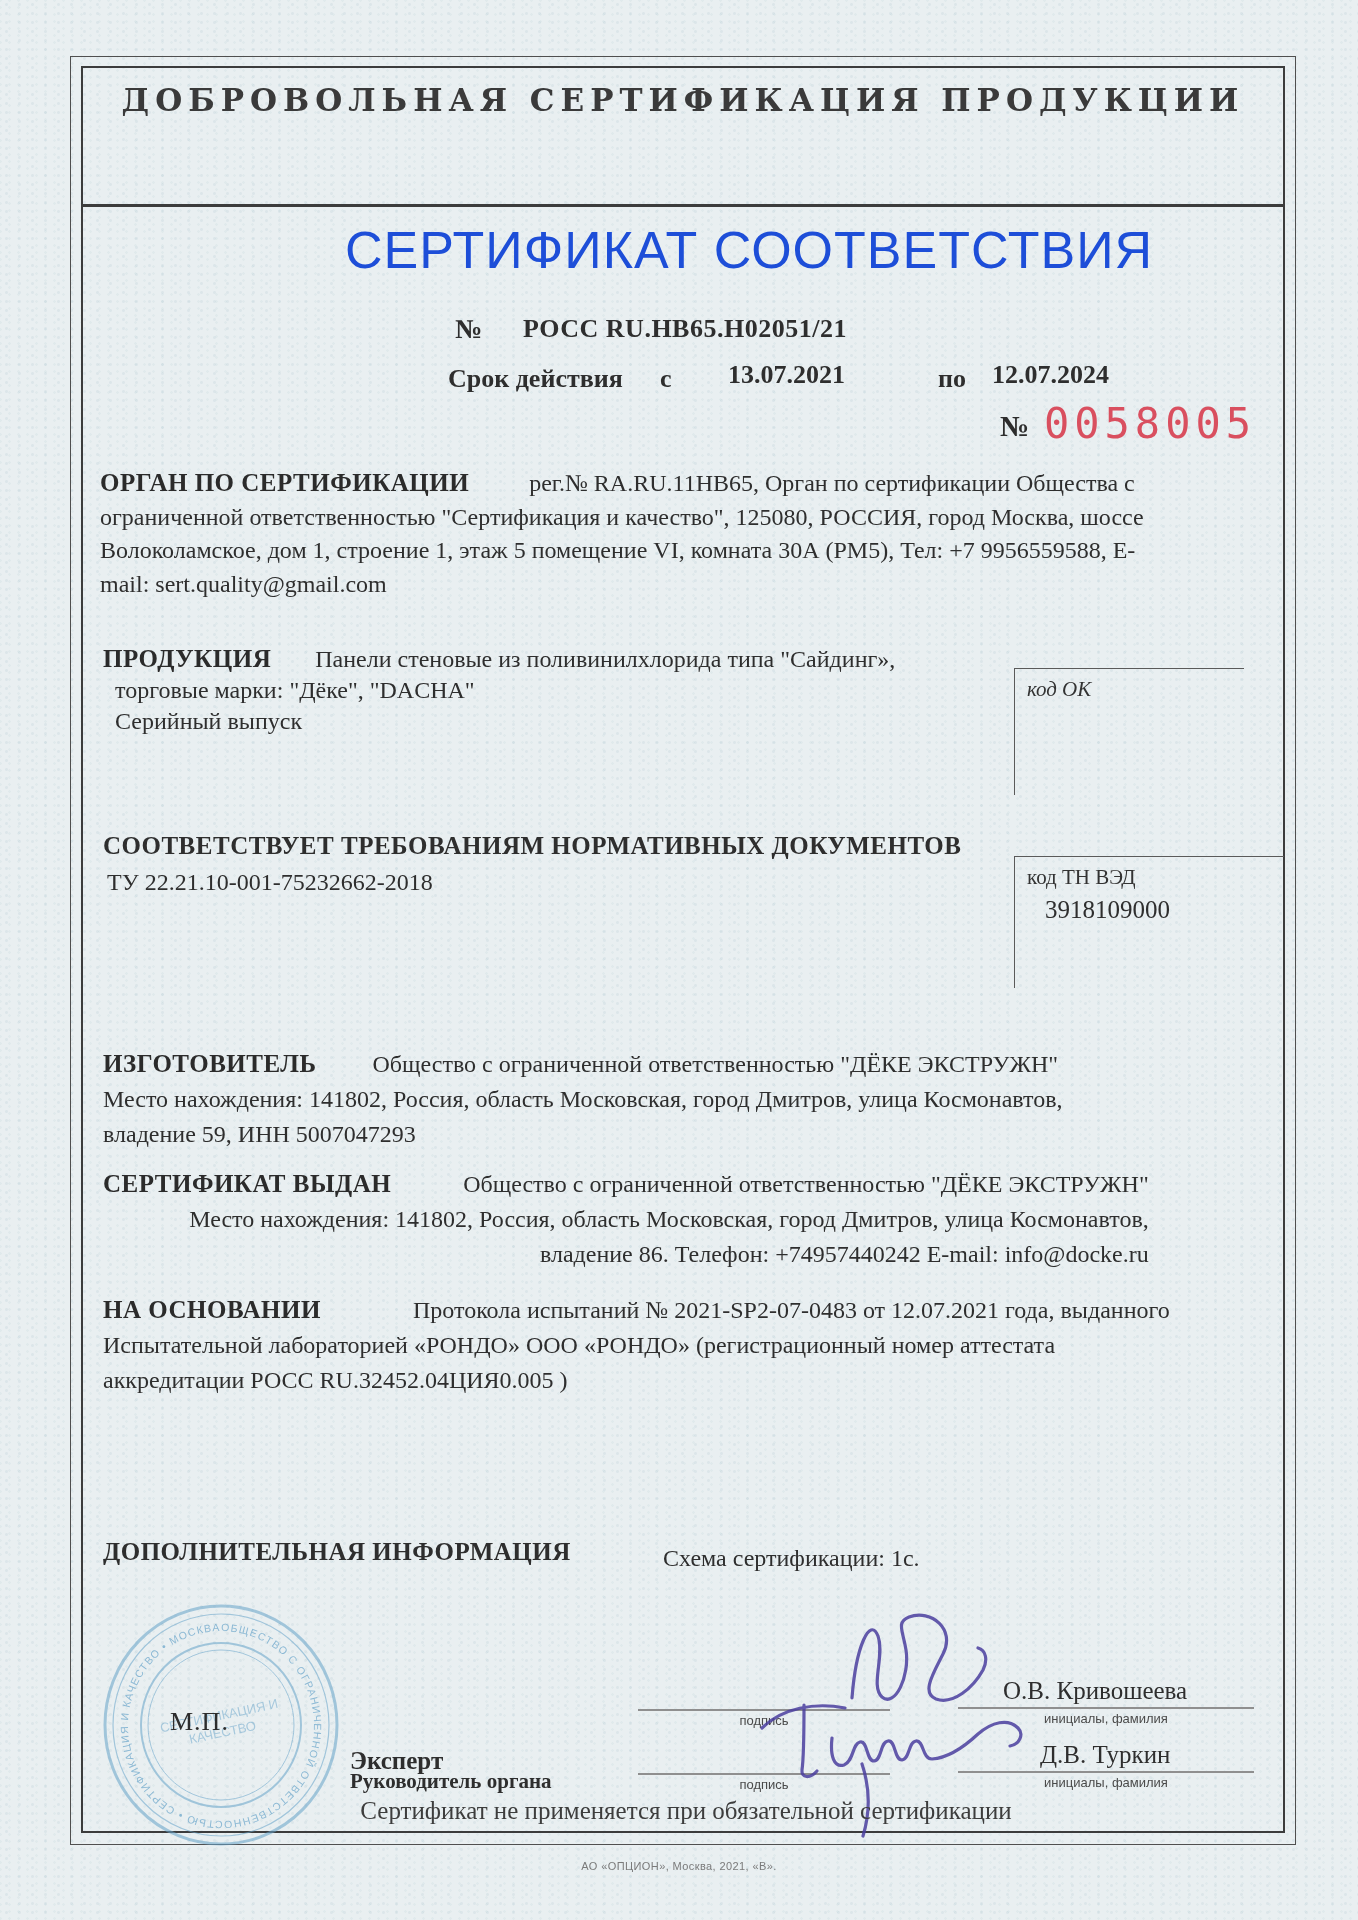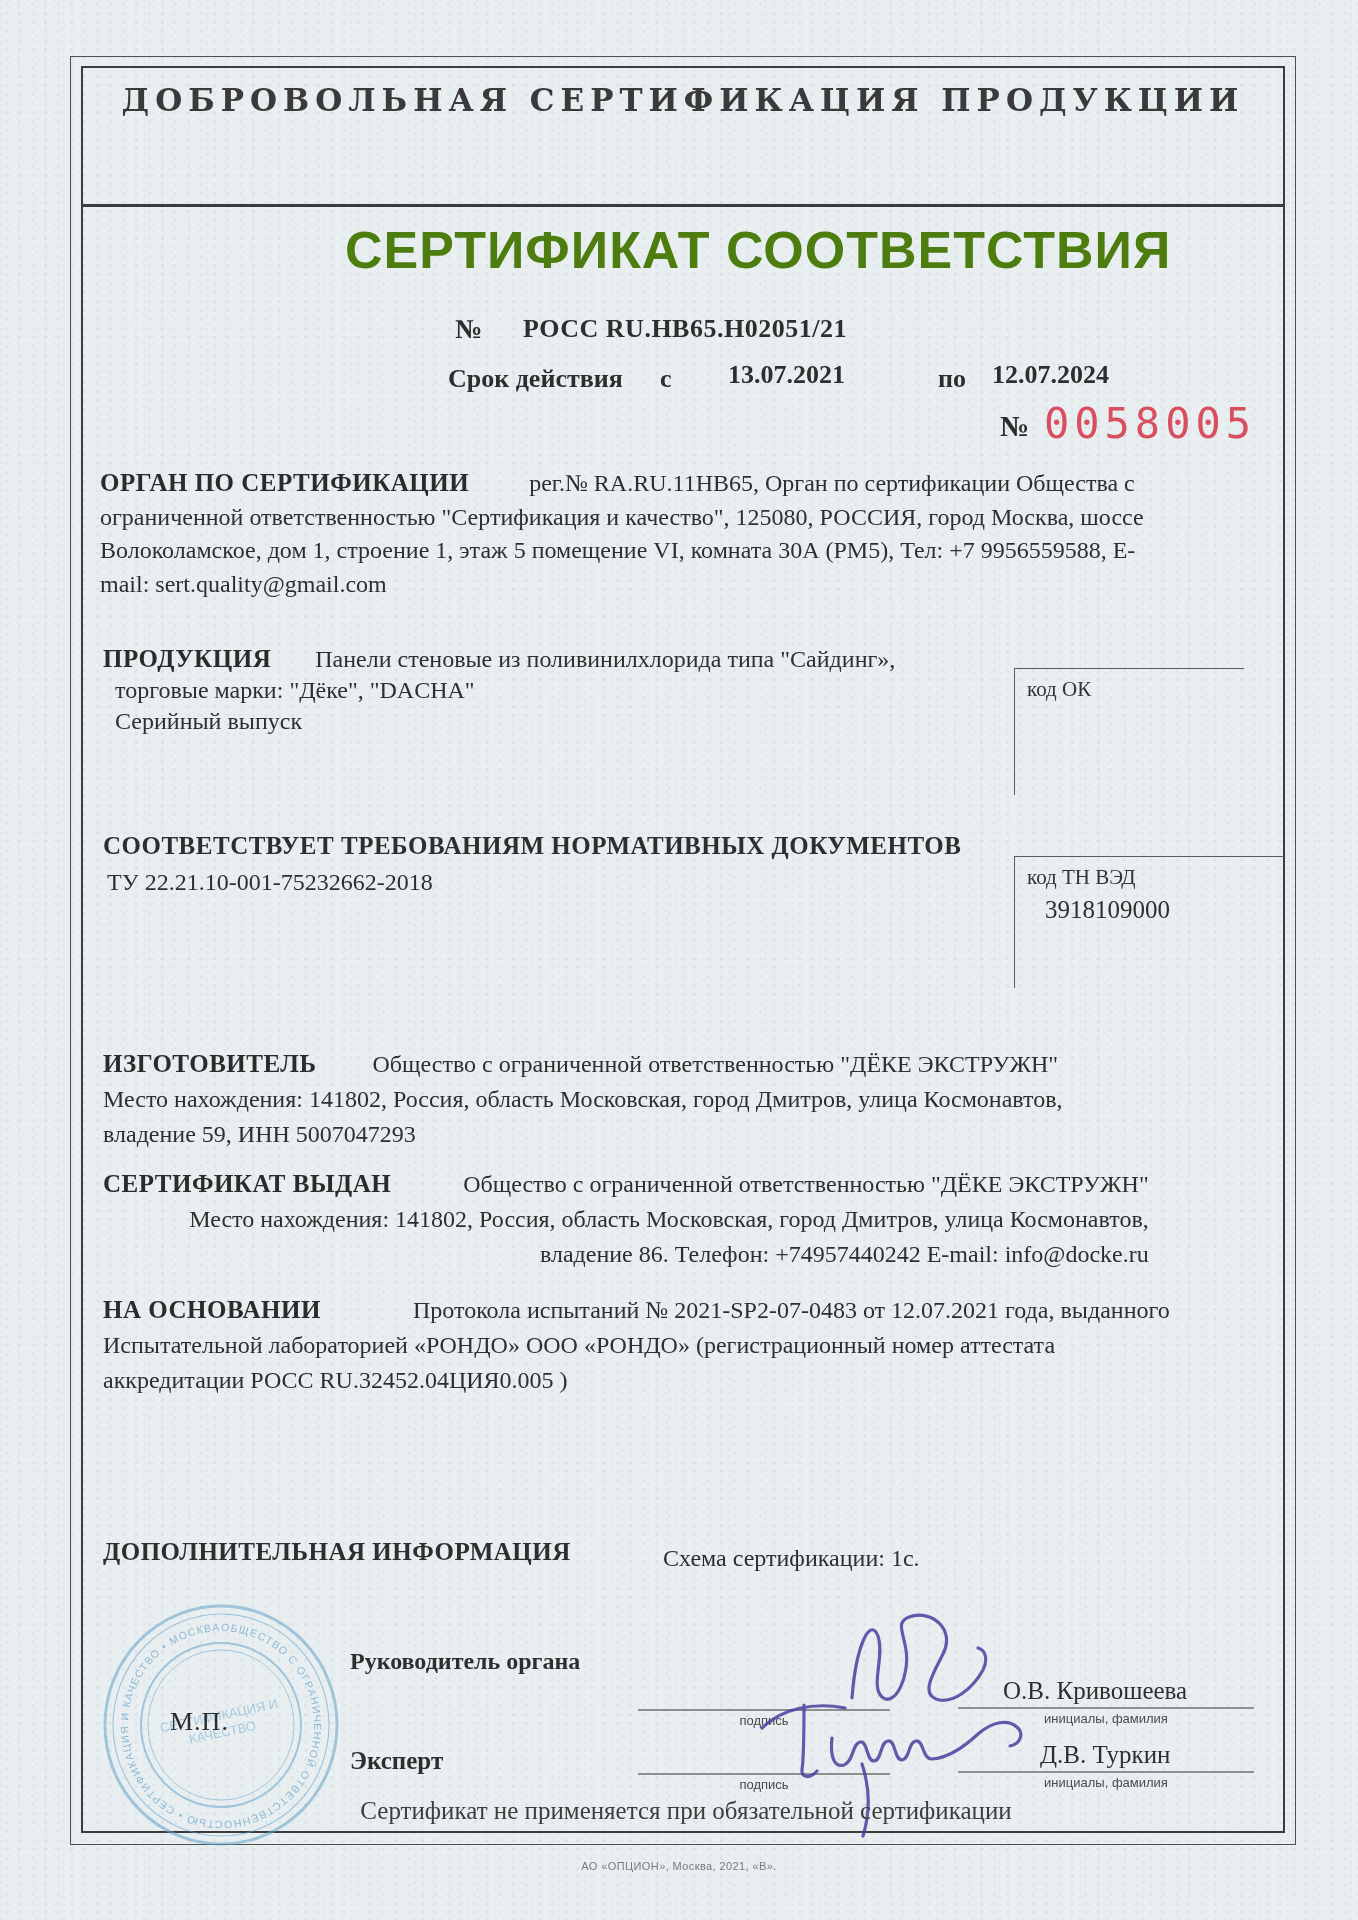--- a/index.html
+++ b/index.html
@@ -25,22 +25,22 @@
   .frame-inner { left:81px; top:66px; width:1204px; height:1767px; border:2.5px solid #3c3c3c; }
   .header-sep { left:83px; top:204px; width:1200px; height:2.5px; background:#3c3c3c; }
 
   .banner {
     left:83px; top:82px; width:1200px; text-align:center;
     font-family:"DejaVu Serif",serif; font-weight:bold;
     font-size:31px; letter-spacing:6px; color:#3a3a3a; white-space:nowrap;
   }
   .title {
     left:345px; top:220px;
-    font-family:"Liberation Sans",sans-serif; font-weight:700;
-    font-size:52px; letter-spacing:1px; color:#4d7c0f; white-space:nowrap;
+    font-family:"Liberation Sans",sans-serif; font-weight:400;
+    font-size:52px; letter-spacing:1px; color:#1d4ed8; white-space:nowrap;
   }
   .reg-label   { left:455px; top:314px; font-size:27px; font-weight:bold; }
   .reg-value   { left:523px; top:314px; font-size:26px; font-weight:bold; letter-spacing:0.5px;text-align:right; }
   .val-label   { left:448px; top:364px; font-size:26px; font-weight:bold; }
   .val-c       { left:660px; top:364px; font-size:26px; font-weight:bold; }
   .val-from    { left:728px; top:360px; font-size:26px; font-weight:bold; }
   .val-po      { left:938px; top:364px; font-size:26px; font-weight:bold; }
   .val-to      { left:992px; top:360px; font-size:26px; font-weight:bold; }
 
   .formnum-label { left:1000px; top:410px; font-size:29px; font-weight:bold; color:#2d2d2d; }
@@ -60,40 +60,40 @@
   .sec-organ .line { line-height:33.5px; font-size:24px; }
 
   .sec-product { left:103px; top:643px; }
   .sec-product .line { line-height:31px; font-size:24px; }
   .sec-product .line2 { padding-left:12px; }
 
   .codebox {
     border-top:1.5px solid #5a5a5a; border-left:1.5px solid #5a5a5a;
     background:transparent;
   }
-  .codebox-ok    { left:1014px; top:668px; width:230px; height:127px; }
+  .codebox-ok    { left:1014px; top:668px; width:230px; height:127px;font-style:italic; }
   .codebox-tnved { left:1014px; top:856px; width:270px; height:132px; }
   .codebox .hdr { font-size:21px; color:#333; padding:8px 0 0 12px; }
   .codebox-ok .vals { padding:7px 0 0 46px; font-size:25px; line-height:31px; }
   .codebox-tnved .vals { padding:6px 0 0 30px; font-size:25px; }
 
   .sec-comply-label { left:103px; top:832px; font-size:25px; font-weight:bold; letter-spacing:0.5px; }
   .sec-comply-value { left:107px; top:869px; font-size:24px; }
 
   .sec-manu { left:103px; top:1046px; }
   .sec-manu .line, .sec-issued .line, .sec-basis .line { line-height:35px; font-size:24px; }
   .sec-issued { left:103px; top:1166px;text-align:right; }
   .sec-basis  { left:103px; top:1292px; }
 
   .sec-add-label { left:103px; top:1538px; font-size:25px; font-weight:bold; letter-spacing:0.5px; }
   .sec-add-value { left:663px; top:1545px; font-size:24px; }
 
   .mp { left:170px; top:1707px; font-size:26px; color:#2d2d2d; letter-spacing:1px; }
 
-  .role-head   { left:350px; top:1648px; font-size:24px; font-weight:bold; }
+  .role-head   { left:350px; top:1769px; font-size:21px; font-weight:bold; }
   .role-expert { left:350px; top:1747px; font-size:25px; font-weight:bold; }
   .sigline { height:1.5px; background:#8f8f8f; }
   .sigline1  { left:638px; top:1709px; width:252px; }
   .sigline2  { left:638px; top:1773px; width:252px; }
   .nameline1 { left:958px; top:1707px; width:296px; }
   .nameline2 { left:958px; top:1771px; width:296px; }
   .caption { font-family:"Liberation Sans",sans-serif; font-size:13px; color:#4a4a4a; text-align:center; }
   .cap-sign1 { left:638px; top:1713px; width:252px; }
   .cap-sign2 { left:638px; top:1777px; width:252px; }
   .cap-name1 { left:958px; top:1711px; width:296px; }

